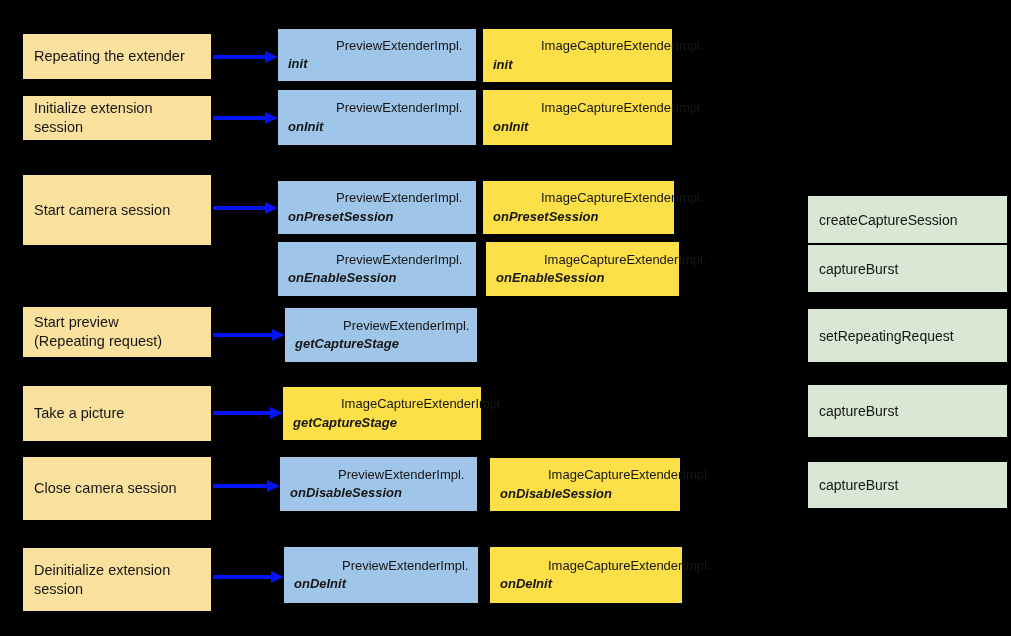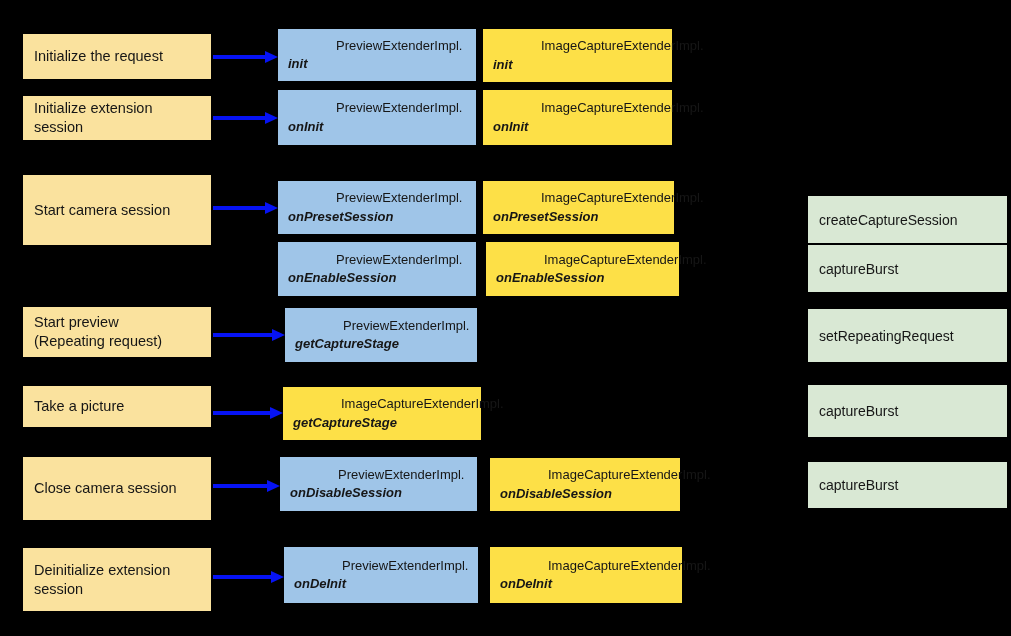--- a/index.html
+++ b/index.html
@@ -47,27 +47,27 @@
     border-left:13px solid #0613F5;
     border-top:6.5px solid transparent;
     border-bottom:6.5px solid transparent;
   }
 </style>
 </head>
 <body>
 
 <div class="canvas">
 
-  <div class="box step" style="top:34px;height:45px">Initialize the request</div>
+  <div class="box step" style="top:34px;height:45px">Repeating the extender</div>
   <div class="box step" style="top:96px;height:44px">Initialize extension
 session</div>
   <div class="box step" style="top:175px;height:70px">Start camera session</div>
   <div class="box step" style="top:307px;height:50px">Start preview
 (Repeating request)</div>
-  <div class="box step" style="top:386px;height:41px">Take a picture</div>
+  <div class="box step" style="top:386px;height:55px">Take a picture</div>
   <div class="box step" style="top:457px;height:63px">Close camera session</div>
   <div class="box step" style="top:548px;height:63px">Deinitialize extension
 session</div>
 
   <div class="arrow" style="left:213px;top:50px;width:65px">
       <span class="shaft"></span>
       <span class="head"></span>
     </div>
   <div class="arrow" style="left:213px;top:111px;width:65px">
       <span class="shaft"></span>

